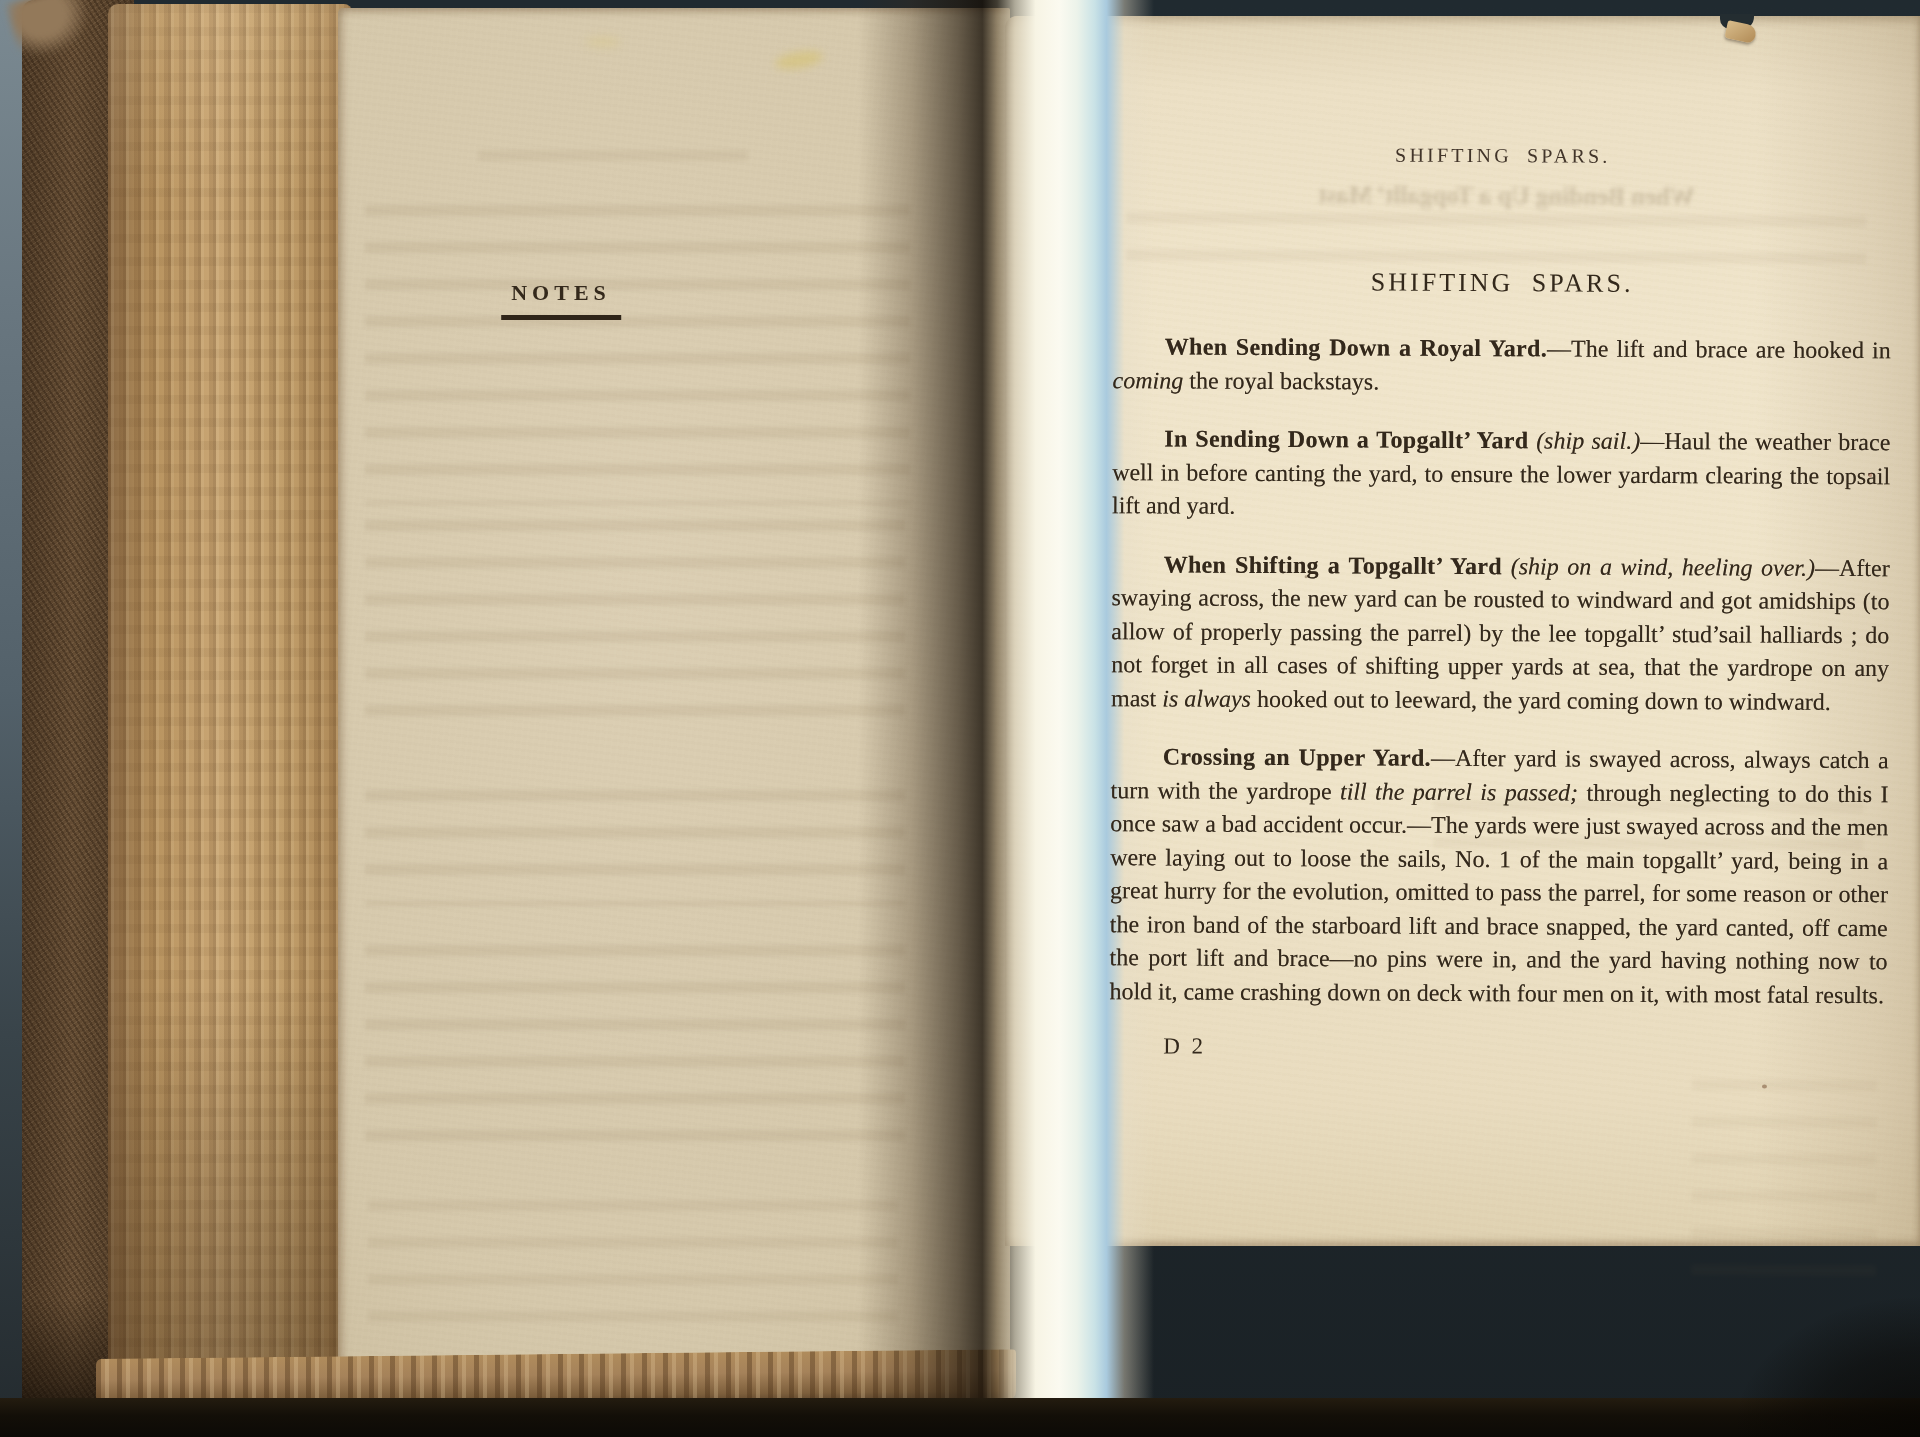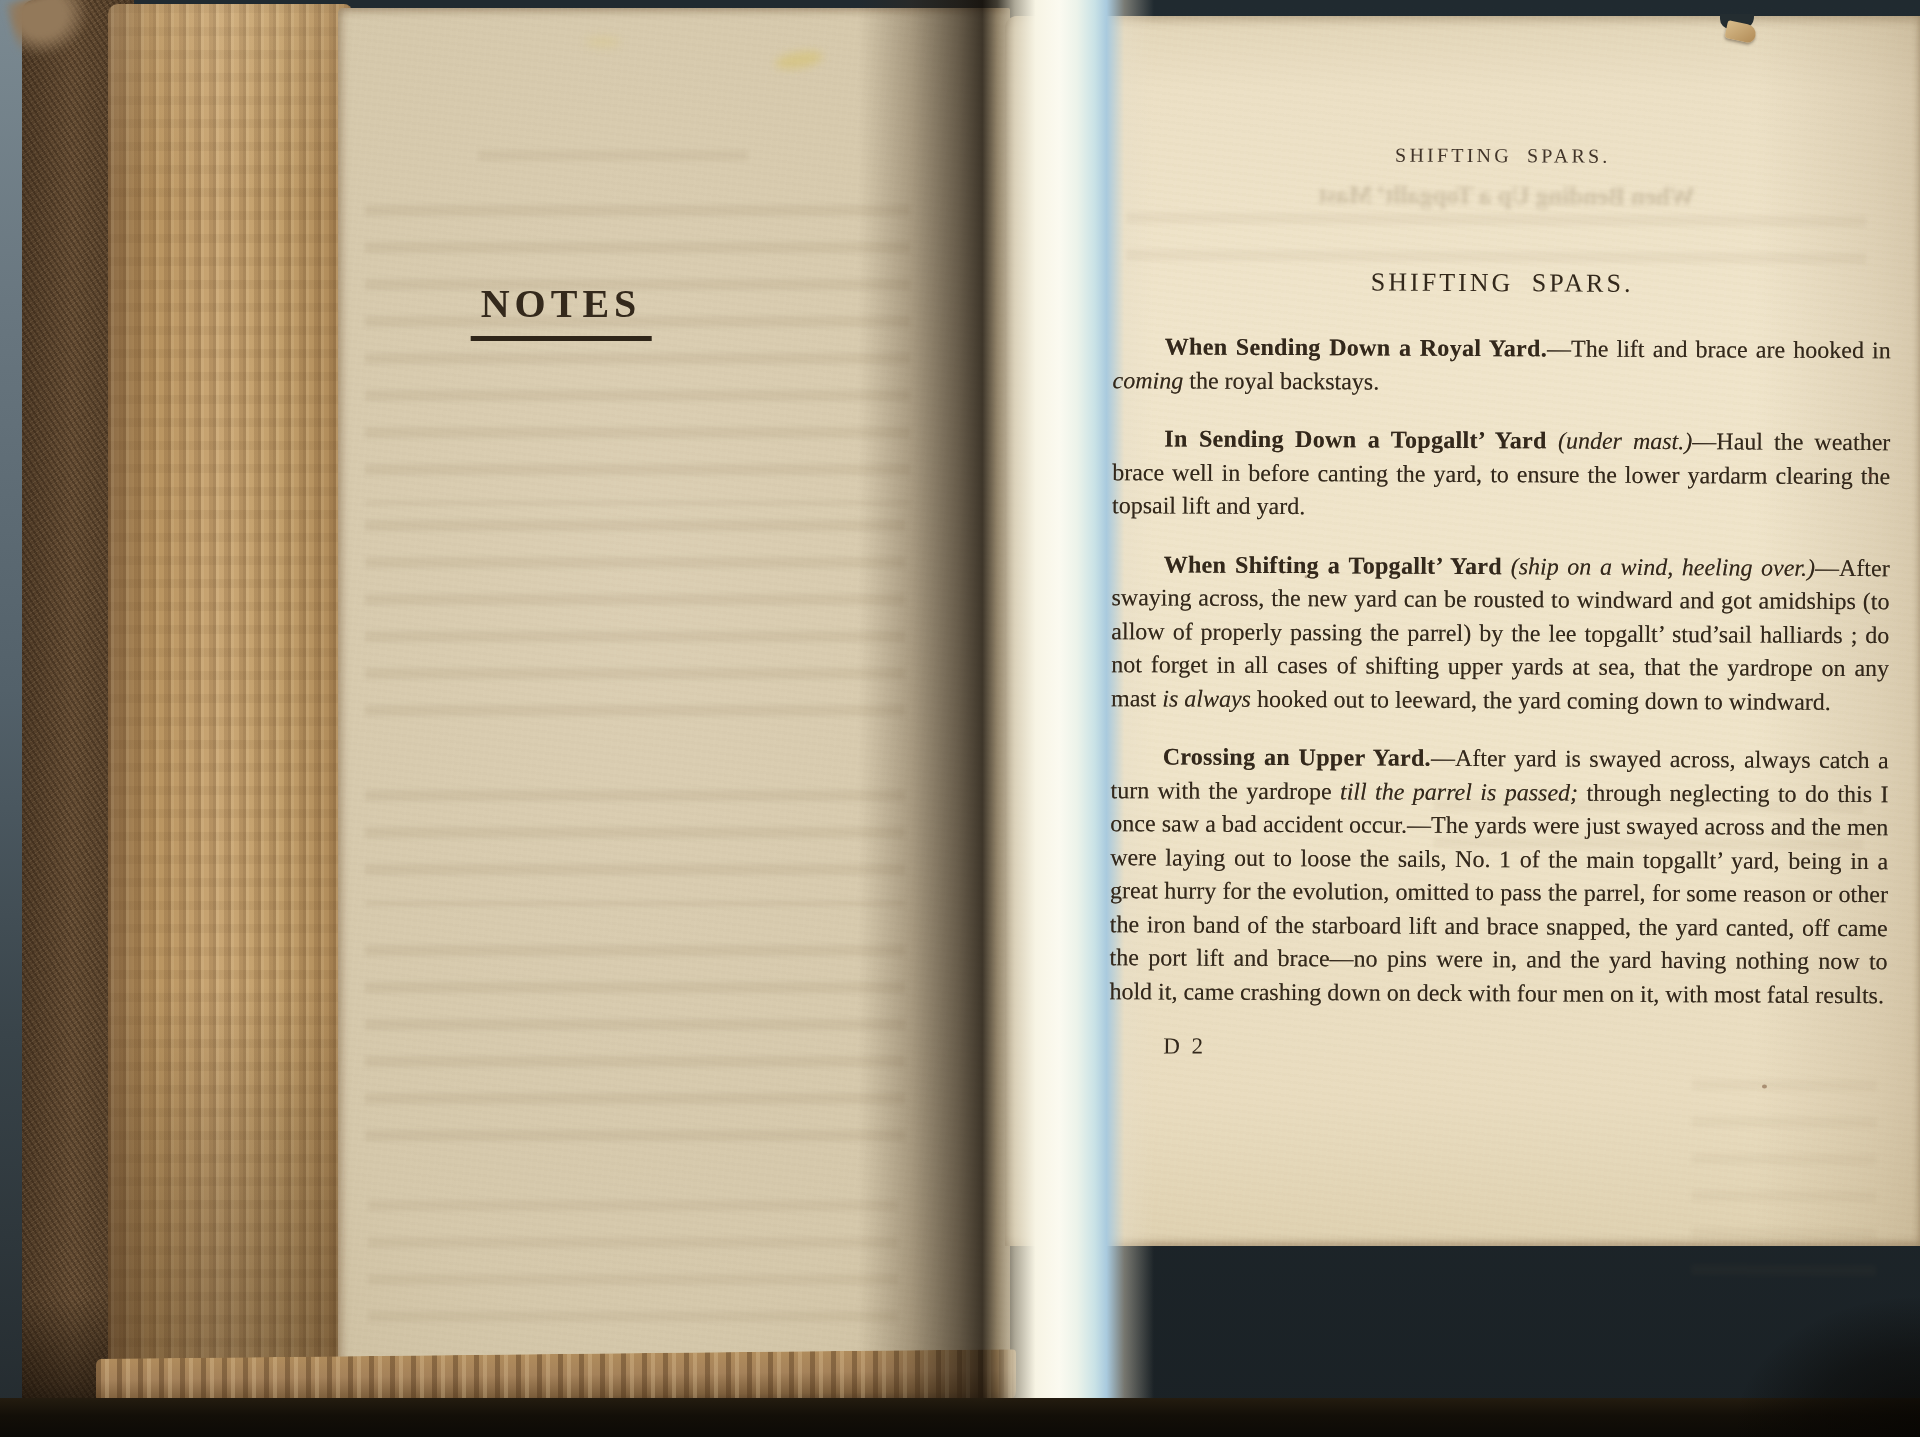--- a/index.html
+++ b/index.html
@@ -35,21 +35,21 @@
   
   .left-page{position:absolute;left:338px;top:8px;width:672px;height:1384px;border-radius:5px 2px 2px 5px;
     background:radial-gradient(120% 100% at 45% 40%, #dccfb4 0%, #d5c8ab 55%, #c9bb9c 82%, #b9aa89 100%);
     box-shadow:inset 4px 0 8px rgba(110,80,50,.35), inset 0 4px 7px rgba(120,90,60,.28);}
   .grain{position:absolute;inset:0;pointer-events:none;opacity:.55;border-radius:inherit;
     background:
       repeating-linear-gradient(7deg, rgba(120,90,60,.03) 0 3px, rgba(0,0,0,0) 3px 7px),
       repeating-linear-gradient(96deg, rgba(255,255,255,.03) 0 2px, rgba(0,0,0,0) 2px 6px);}
 
   .notes-heading{position:absolute;left:223px;top:272px;transform:translateX(-50%);
-    font-size:40px;font-weight:700;letter-spacing:5px;color:#34291c;
+    font-size:22px;font-weight:700;letter-spacing:5px;color:#34291c;
     padding:0 10px 9px;border-bottom:5px solid #2f2519;white-space:nowrap;}
 
   
   .ghost-lines{position:absolute;filter:blur(2px);opacity:.5;
     background:repeating-linear-gradient(180deg, rgba(128,106,74,.22) 0 11px, rgba(128,106,74,0) 11px 37px);}
   .g-hdr{left:140px;top:142px;width:270px;height:14px;opacity:.4;}
   .g-a{left:27px;top:197px;width:545px;height:300px;}
   .g-b{left:27px;top:512px;width:540px;height:222px;}
   .g-c{left:27px;top:782px;width:540px;height:116px;}
   .g-d{left:27px;top:937px;width:540px;height:222px;}
@@ -167,21 +167,21 @@
       <div class="running-head-row">
         <span class="running-head">SHIFTING SPARS.</span>
 
       </div>
 
       <div class="page-title">SHIFTING SPARS.</div>
 
       <div class="paragraphs">
 
         <p><span class="seg-b">When Sending Down a Royal Yard.</span><span class="seg-n">—The lift and brace are hooked in </span><span class="seg-i">coming</span><span class="seg-n"> the royal backstays.</span></p>
-          <p><span class="seg-b">In Sending Down a Topgallt’ Yard </span><span class="seg-i">(under mast.)</span><span class="seg-n">—Haul the weather brace well in before canting the yard, to ensure the lower yardarm clearing the topsail lift and yard.</span></p>
+          <p><span class="seg-b">In Sending Down a Topgallt’ Yard </span><span class="seg-i">(ship sail.)</span><span class="seg-n">—Haul the weather brace well in before canting the yard, to ensure the lower yardarm clearing the topsail lift and yard.</span></p>
           <p><span class="seg-b">When Shifting a Topgallt’ Yard </span><span class="seg-i">(ship on a wind, heeling over.)</span><span class="seg-n">—After swaying across, the new yard can be rousted to windward and got amidships (to allow of properly passing the parrel) by the lee topgallt’ stud’sail halliards ; do not forget in all cases of shifting upper yards at sea, that the yardrope on any mast </span><span class="seg-i">is always</span><span class="seg-n"> hooked out to leeward, the yard coming down to windward.</span></p>
           <p><span class="seg-b">Crossing an Upper Yard.</span><span class="seg-n">—After yard is swayed across, always catch a turn with the yardrope </span><span class="seg-i">till the parrel is passed;</span><span class="seg-n"> through neglecting to do this I once saw a bad accident occur.—The yards were just swayed across and the men were laying out to loose the sails, No. 1 of the main topgallt’ yard, being in a great hurry for the evolution, omitted to pass the parrel, for some reason or other the iron band of the starboard lift and brace snapped, the yard canted, off came the port lift and brace—no pins were in, and the yard having nothing now to hold it, came crashing down on deck with four men on it, with most fatal results.</span></p>
           <div class="signature">D 2</div>
       </div>
 
       <div class="speck sp-1"></div>
       <div class="speck sp-2"></div>
       <div class="speck sp-3"></div>
     </div>
 

